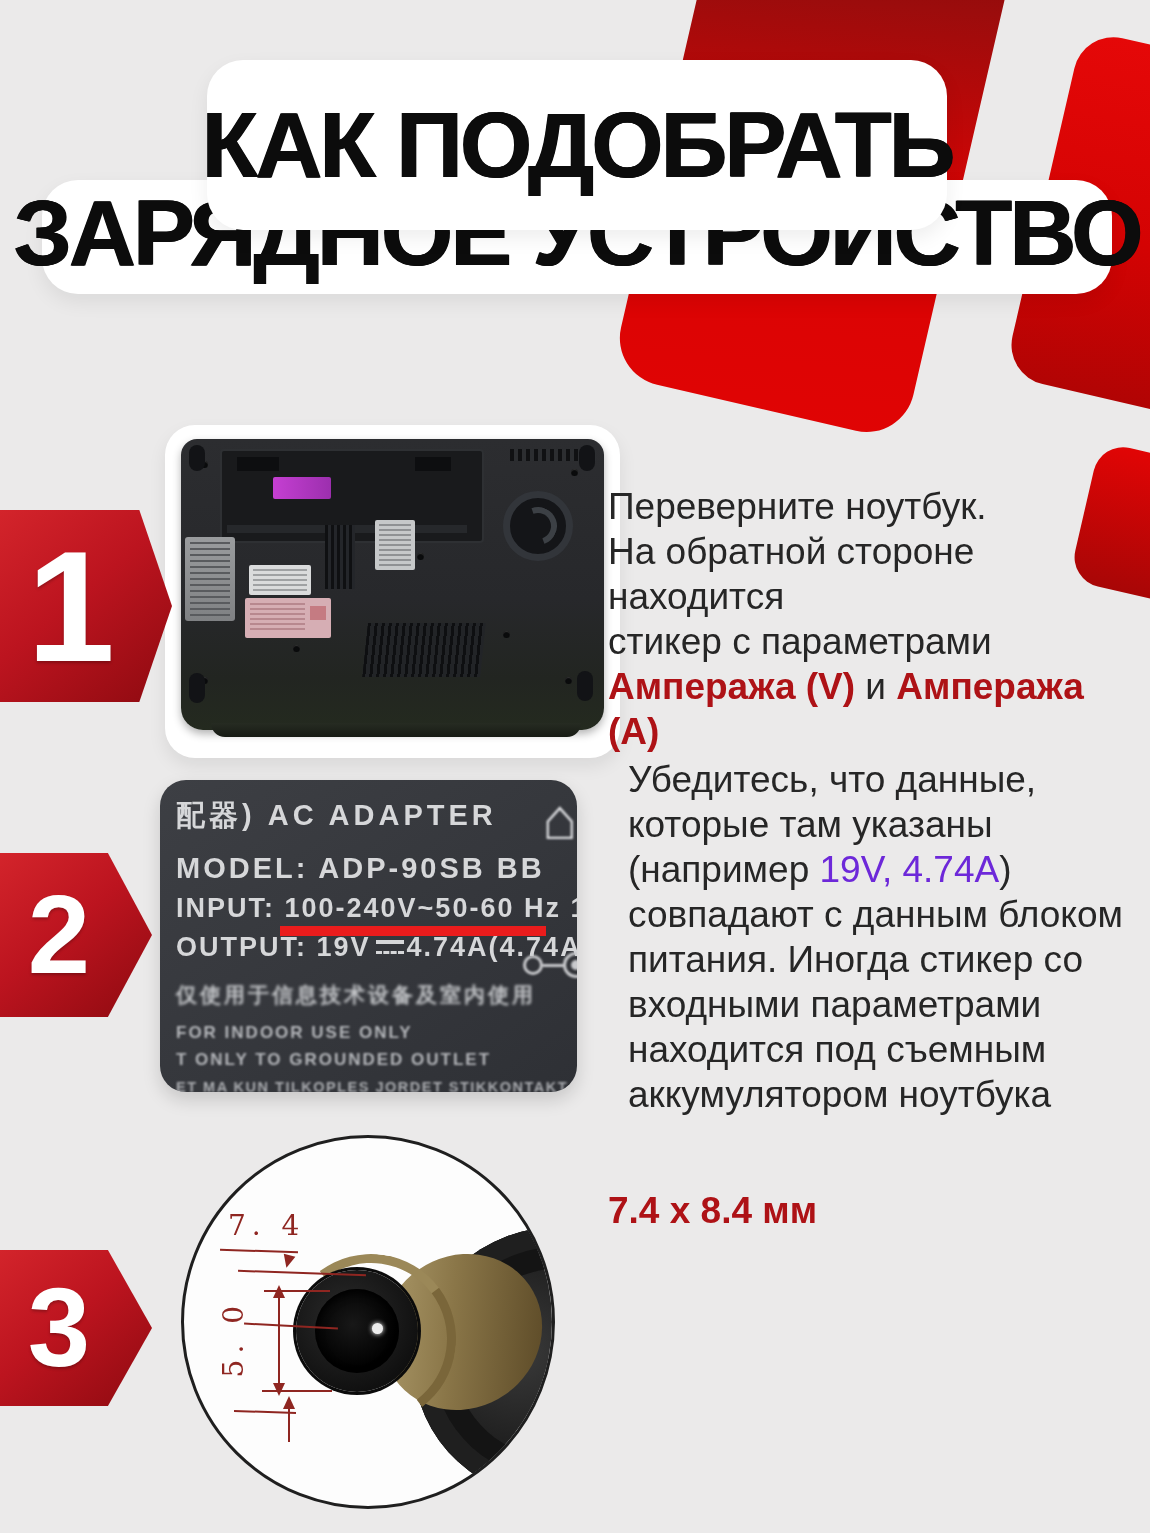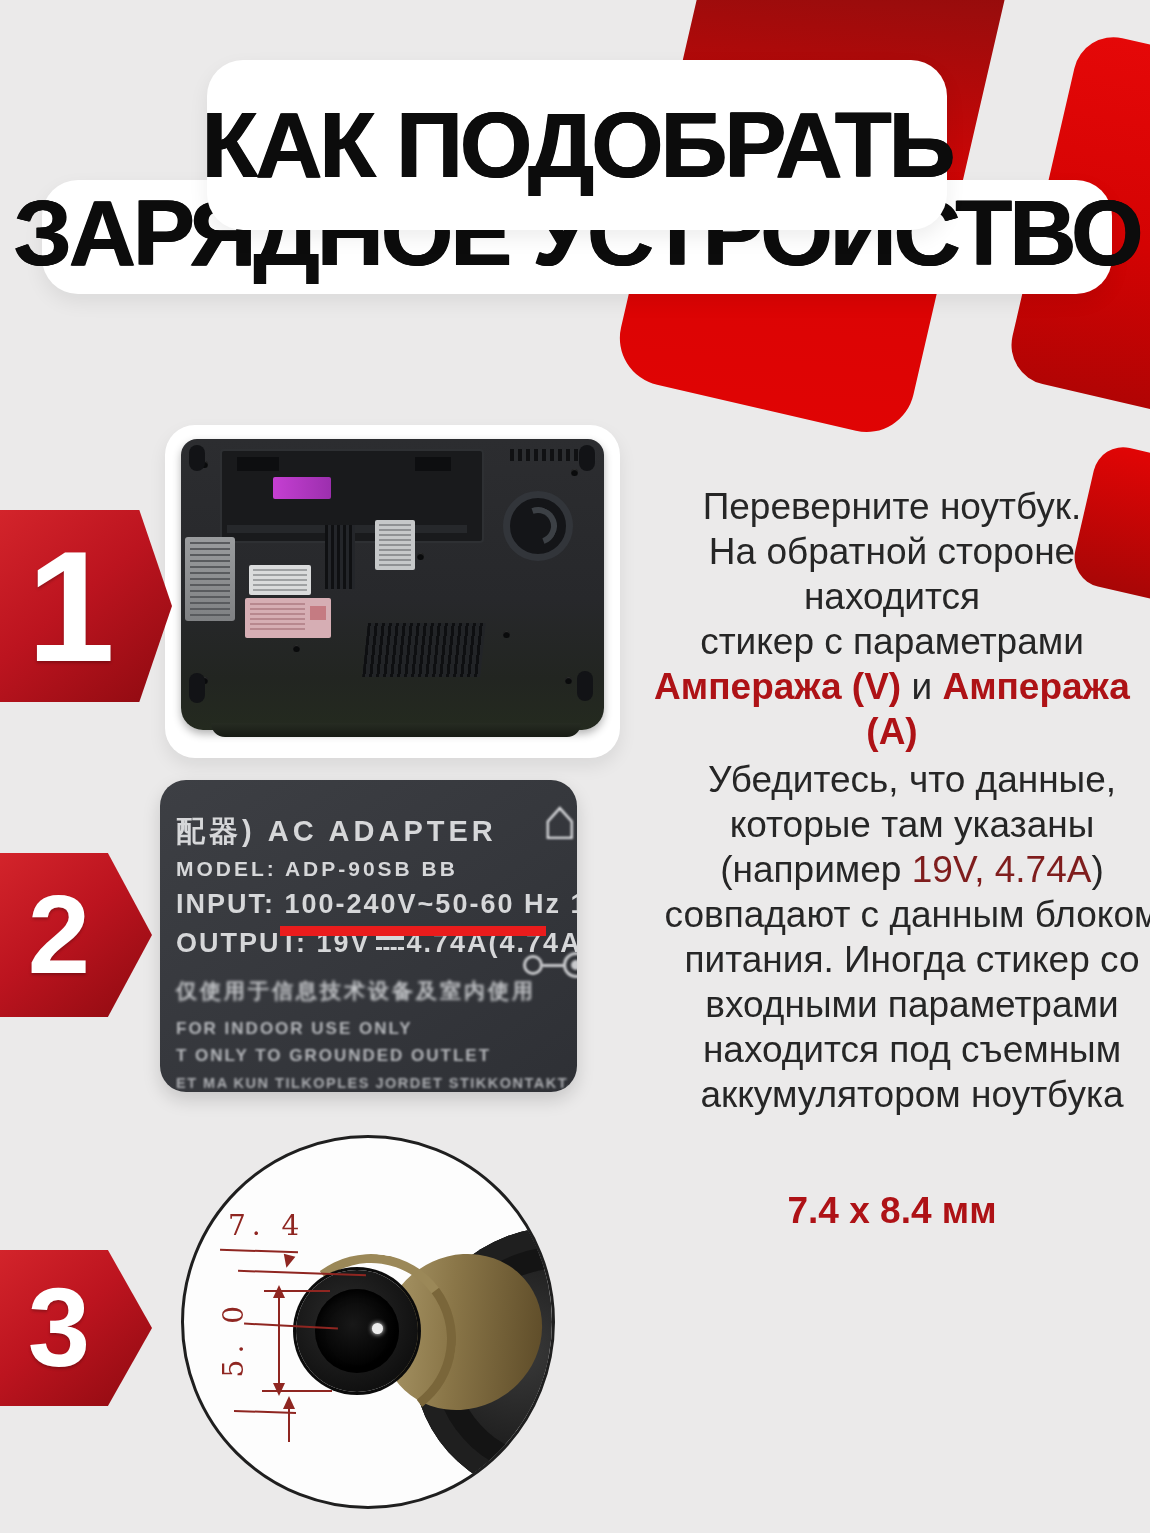--- a/index.html
+++ b/index.html
@@ -34,26 +34,26 @@
     color:#fff;font-weight:bold;line-height:1;
     background:linear-gradient(140deg,#d3242b 0%,#bc141f 45%,#8e0a10 100%);}
   .badge span{text-shadow:0 2px 3px rgba(0,0,0,.25);}
   .badge-1{top:510px;width:142px;height:192px;font-size:158px;padding-right:30px;
     clip-path:polygon(0 0,81% 0,100% 50%,81% 100%,0 100%);}
   .badge-2{top:853px;width:118px;height:164px;font-size:112px;padding-right:34px;
     clip-path:polygon(0 0,71% 0,100% 50%,71% 100%,0 100%);}
   .badge-3{top:1250px;width:118px;height:156px;font-size:112px;padding-right:34px;
     clip-path:polygon(0 0,71% 0,100% 50%,71% 100%,0 100%);}
   
-  .step-text{position:absolute;left:637px;z-index:2;width:510px;
-    font-size:37px;line-height:45px;color:#262626;text-align:center;}
+  .step-text{position:absolute;left:608px;z-index:2;width:510px;
+    font-size:37px;line-height:45px;color:#262626;}
   .pre{white-space:pre-line;}
   .block{display:block;}
   .red-bold{color:#ae1216;font-weight:bold;}
-  .red-reg{color:#7f1d1d;}
+  .red-reg{color:#6d28d9;}
   .step-text-1{top:484px;}
   .step-text-2{top:757px;margin-left:20px;}
   .step-text-3{top:1188px;}
   
   .photo-card{position:absolute;z-index:2;background:#fff;border-radius:30px;
     box-shadow:0 8px 18px rgba(0,0,0,.08);}
   .laptop-card{left:165px;top:425px;width:455px;height:333px;}
   .laptop-card *{position:absolute;}
   .lp-body{left:16px;top:14px;width:423px;height:291px;border-radius:16px 16px 22px 22px;
     background:linear-gradient(180deg,#2c2d30 0%,#27282b 55%,#222521 82%,#242a1f 100%);
@@ -91,23 +91,23 @@
   .lp-vent-big{left:200px;top:198px;width:118px;height:54px;transform:skewX(-6deg);
     background:repeating-linear-gradient(90deg,#0e0f11 0 3px,#222427 3px 7px);}
   .lp-screw{width:7px;height:7px;border-radius:50%;background:#0a0b0c;box-shadow:inset 0 1px 1px #333;}
   .lp-foot{background:#121316;border-radius:8px;}
   
   .label-card{left:160px;top:780px;width:417px;height:312px;border-radius:26px;
     position:absolute;z-index:2;overflow:hidden;
     background:linear-gradient(145deg,#3d3f44 0%,#35373c 55%,#2e3035 100%);
     box-shadow:0 8px 18px rgba(0,0,0,.15);}
   .label-inner{position:absolute;inset:16px 10px 0 16px;color:#d6d7d9;font-weight:bold;}
-  .lbl{filter:blur(0.6px);white-space:nowrap;margin-top:16px;}
+  .lbl{filter:blur(0.6px);white-space:nowrap;}
   .lbl-1{font-size:29px;letter-spacing:4px;}
-  .lbl-2{font-size:21px;letter-spacing:3px;margin-top:5px;}
+  .lbl-2{font-size:29px;letter-spacing:3px;margin-top:16px;}
   .lbl-3{font-size:27px;letter-spacing:2px;margin-top:8px;}
   .lbl-4{font-size:27px;letter-spacing:2px;margin-top:8px;}
   .lbl-5{font-size:21px;letter-spacing:3px;margin-top:18px;filter:blur(1.6px);color:#c3c5c8;}
   .lbl-6{font-size:17px;letter-spacing:2px;margin-top:14px;filter:blur(1.1px);color:#b4b6ba;}
   .lbl-7{font-size:17px;letter-spacing:2px;margin-top:7px;filter:blur(1.1px);color:#b4b6ba;}
   .lbl-8{font-size:14.5px;letter-spacing:1.5px;margin-top:9px;filter:blur(1.1px);color:#aaacb0;}
   .lbl-9{font-size:14.5px;letter-spacing:1.5px;margin-top:6px;filter:blur(1.1px);color:#aaacb0;}
   .dc-symbol{display:inline-block;width:28px;height:7px;margin:0 3px 4px 5px;vertical-align:middle;
     border-top:4px solid #d6d7d9;border-bottom:3px dashed #d6d7d9;}
   .red-underline{position:absolute;left:120px;top:146px;width:266px;height:10px;background:#ea1c1c;z-index:5;}

